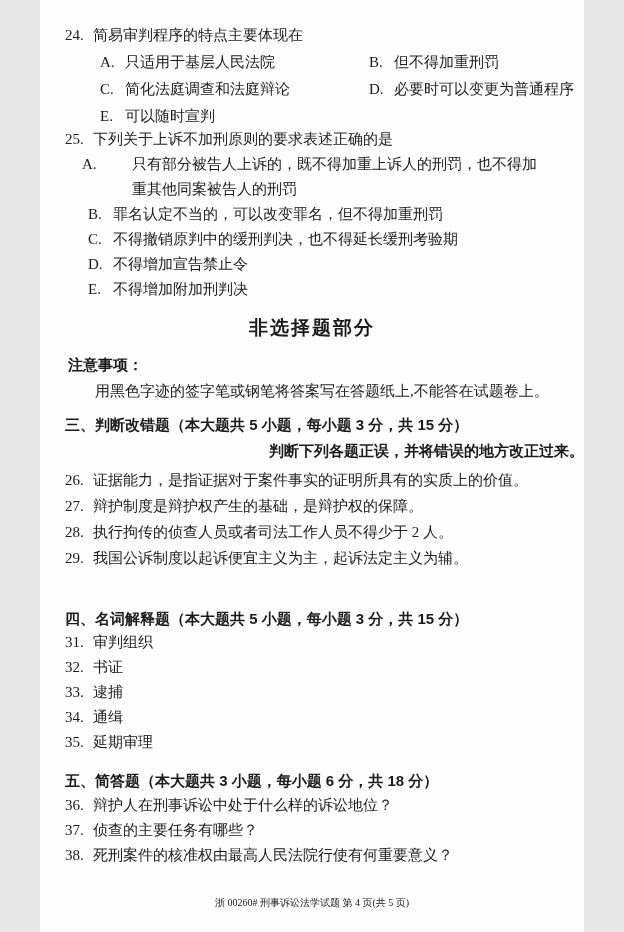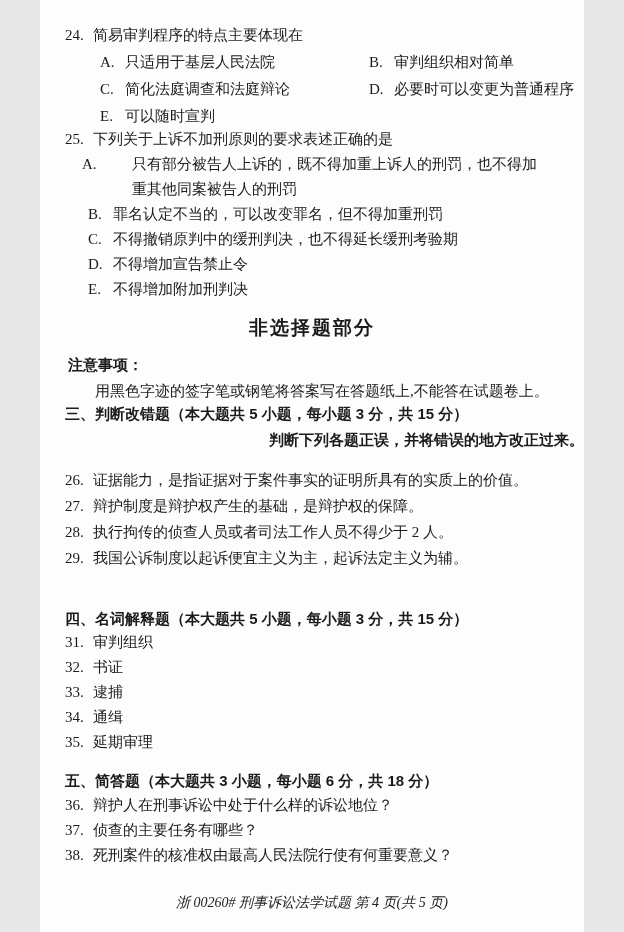--- a/index.html
+++ b/index.html
@@ -49,37 +49,36 @@
     font-weight:bold;
   }
   .sec-sub{
     padding-left:35px;
     font-family:"Liberation Sans","DejaVu Sans",sans-serif;
     font-weight:bold;
     text-align:right;
   }
   .footer{
     text-align:center;
-    font-size:14px;
+    font-size:10px;
     color:#222;
-    font-style:italic;
   }
 </style>
 </head>
 <body>
 
 <div class="page">
 
   <section class="blk" id="q24" style="top:22px">
     <div class="line qline">
       <span class="num">24.</span><span>简易审判程序的特点主要体现在</span>
     </div>
     <div class="line orow">
       <span class="optcol1"><span class="lbl">A.</span><span>只适用于基层人民法院</span></span>
-      <span><span class="lbl">B.</span><span>审判组织相对简单</span></span>
+      <span><span class="lbl">B.</span><span>但不得加重刑罚</span></span>
     </div>
     <div class="line orow">
       <span class="optcol1"><span class="lbl">C.</span><span>简化法庭调查和法庭辩论</span></span>
       <span><span class="lbl">D.</span><span>必要时可以变更为普通程序</span></span>
     </div>
     <div class="line orow">
       <span><span class="lbl">E.</span><span>可以随时宣判</span></span>
     </div>
   </section>
 
@@ -106,21 +105,21 @@
 
   <section class="blk" style="top:313px">
     <div class="center-heading">非选择题部分</div>
   </section>
 
   <section class="blk" style="top:352px">
     <div class="line notice-title">注意事项：</div>
     <div class="line notice-body">用黑色字迹的签字笔或钢笔将答案写在答题纸上,不能答在试题卷上。</div>
   </section>
 
-  <section class="blk" style="top:401px">
+  <section class="blk" style="top:412px">
     <div class="line sec-title">三、判断改错题（本大题共 5 小题，每小题 3 分，共 15 分）</div>
     <div class="line sec-sub">判断下列各题正误，并将错误的地方改正过来。</div>
   </section>
 
   <section class="blk" id="items-judge" style="top:467px">
     <div class="line qline"><span class="num">26.</span><span>证据能力，是指证据对于案件事实的证明所具有的实质上的价值。</span></div>
     <div class="line qline"><span class="num">27.</span><span>辩护制度是辩护权产生的基础，是辩护权的保障。</span></div>
     <div class="line qline"><span class="num">28.</span><span>执行拘传的侦查人员或者司法工作人员不得少于 2 人。</span></div>
     <div class="line qline"><span class="num">29.</span><span>我国公诉制度以起诉便宜主义为主，起诉法定主义为辅。</span></div>
   </section>

